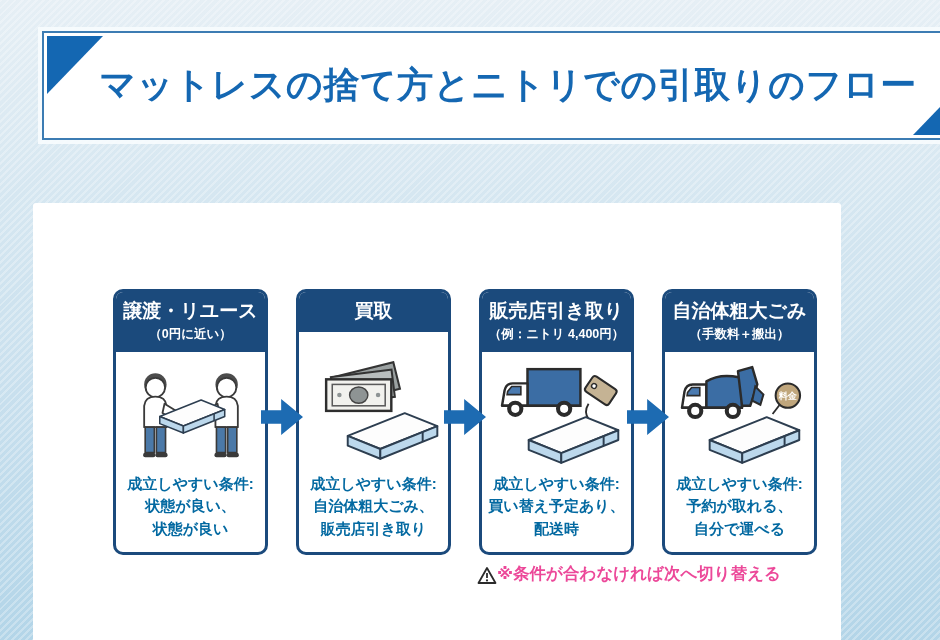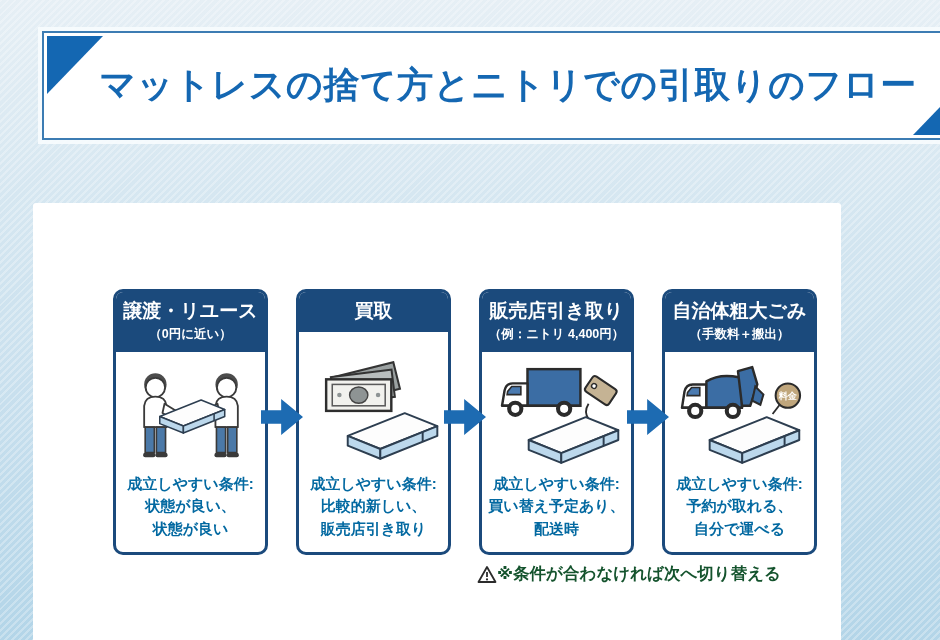--- a/index.html
+++ b/index.html
@@ -47,22 +47,22 @@
     text-align:center; line-height:1.5; padding:0 2px 12px; white-space:nowrap;
   }
   .arrow{
     position:absolute; width:42px; height:36px; top:196px; background:#1d6bb2;
     clip-path:polygon(0 31%,48% 31%,48% 0,100% 50%,48% 100%,48% 69%,0 69%);
   }
   .arrow-1{ left:228px; } .arrow-2{ left:411px; } .arrow-3{ left:594px; }
   
   .footnote{
     position:absolute; top:360px; right:60px;
-    display:flex; align-items:center; 
-    font-size:16.5px; font-weight:bold; color:#14532d; white-space:nowrap;
+    display:flex; align-items:flex-end; 
+    font-size:16.5px; font-weight:bold; color:#ec4899; white-space:nowrap;
   }
 </style>
 </head>
 <body>
 
 <div class="stage">
 
   <div class="banner">
     <div class="tri tri-tl"></div>
     <div class="tri tri-br"></div>
@@ -122,21 +122,21 @@
             <g transform="translate(36 48) scale(0.8)" stroke="#2d3e50" stroke-width="2.4" stroke-linejoin="round">
               <path d="M4 32 L74 4 L114 20 L44 48 Z" fill="#fdfdfd"></path>
               <path d="M4 32 L44 48 L44 60 L4 44 Z" fill="#bcd8ec"></path>
               <path d="M44 48 L114 20 L114 32 L44 60 Z" fill="#bcd8ec"></path>
               <line x1="96" y1="27" x2="96" y2="39"></line>
             </g>
           </svg>
         </div>
         <div class="card-conditions">
           <div>成立しやすい条件:</div>
-          <div>比較的新しい、</div>
+          <div>自治体粗大ごみ、</div>
           <div>販売店引き取り</div>
         </div>
       </div>
 
       <div class="card">
         <div class="card-header">
           <div class="card-title">販売店引き取り</div>
           <div class="card-subtitle">（例：ニトリ 4,400円）</div>
         </div>
         <div class="card-illo">

